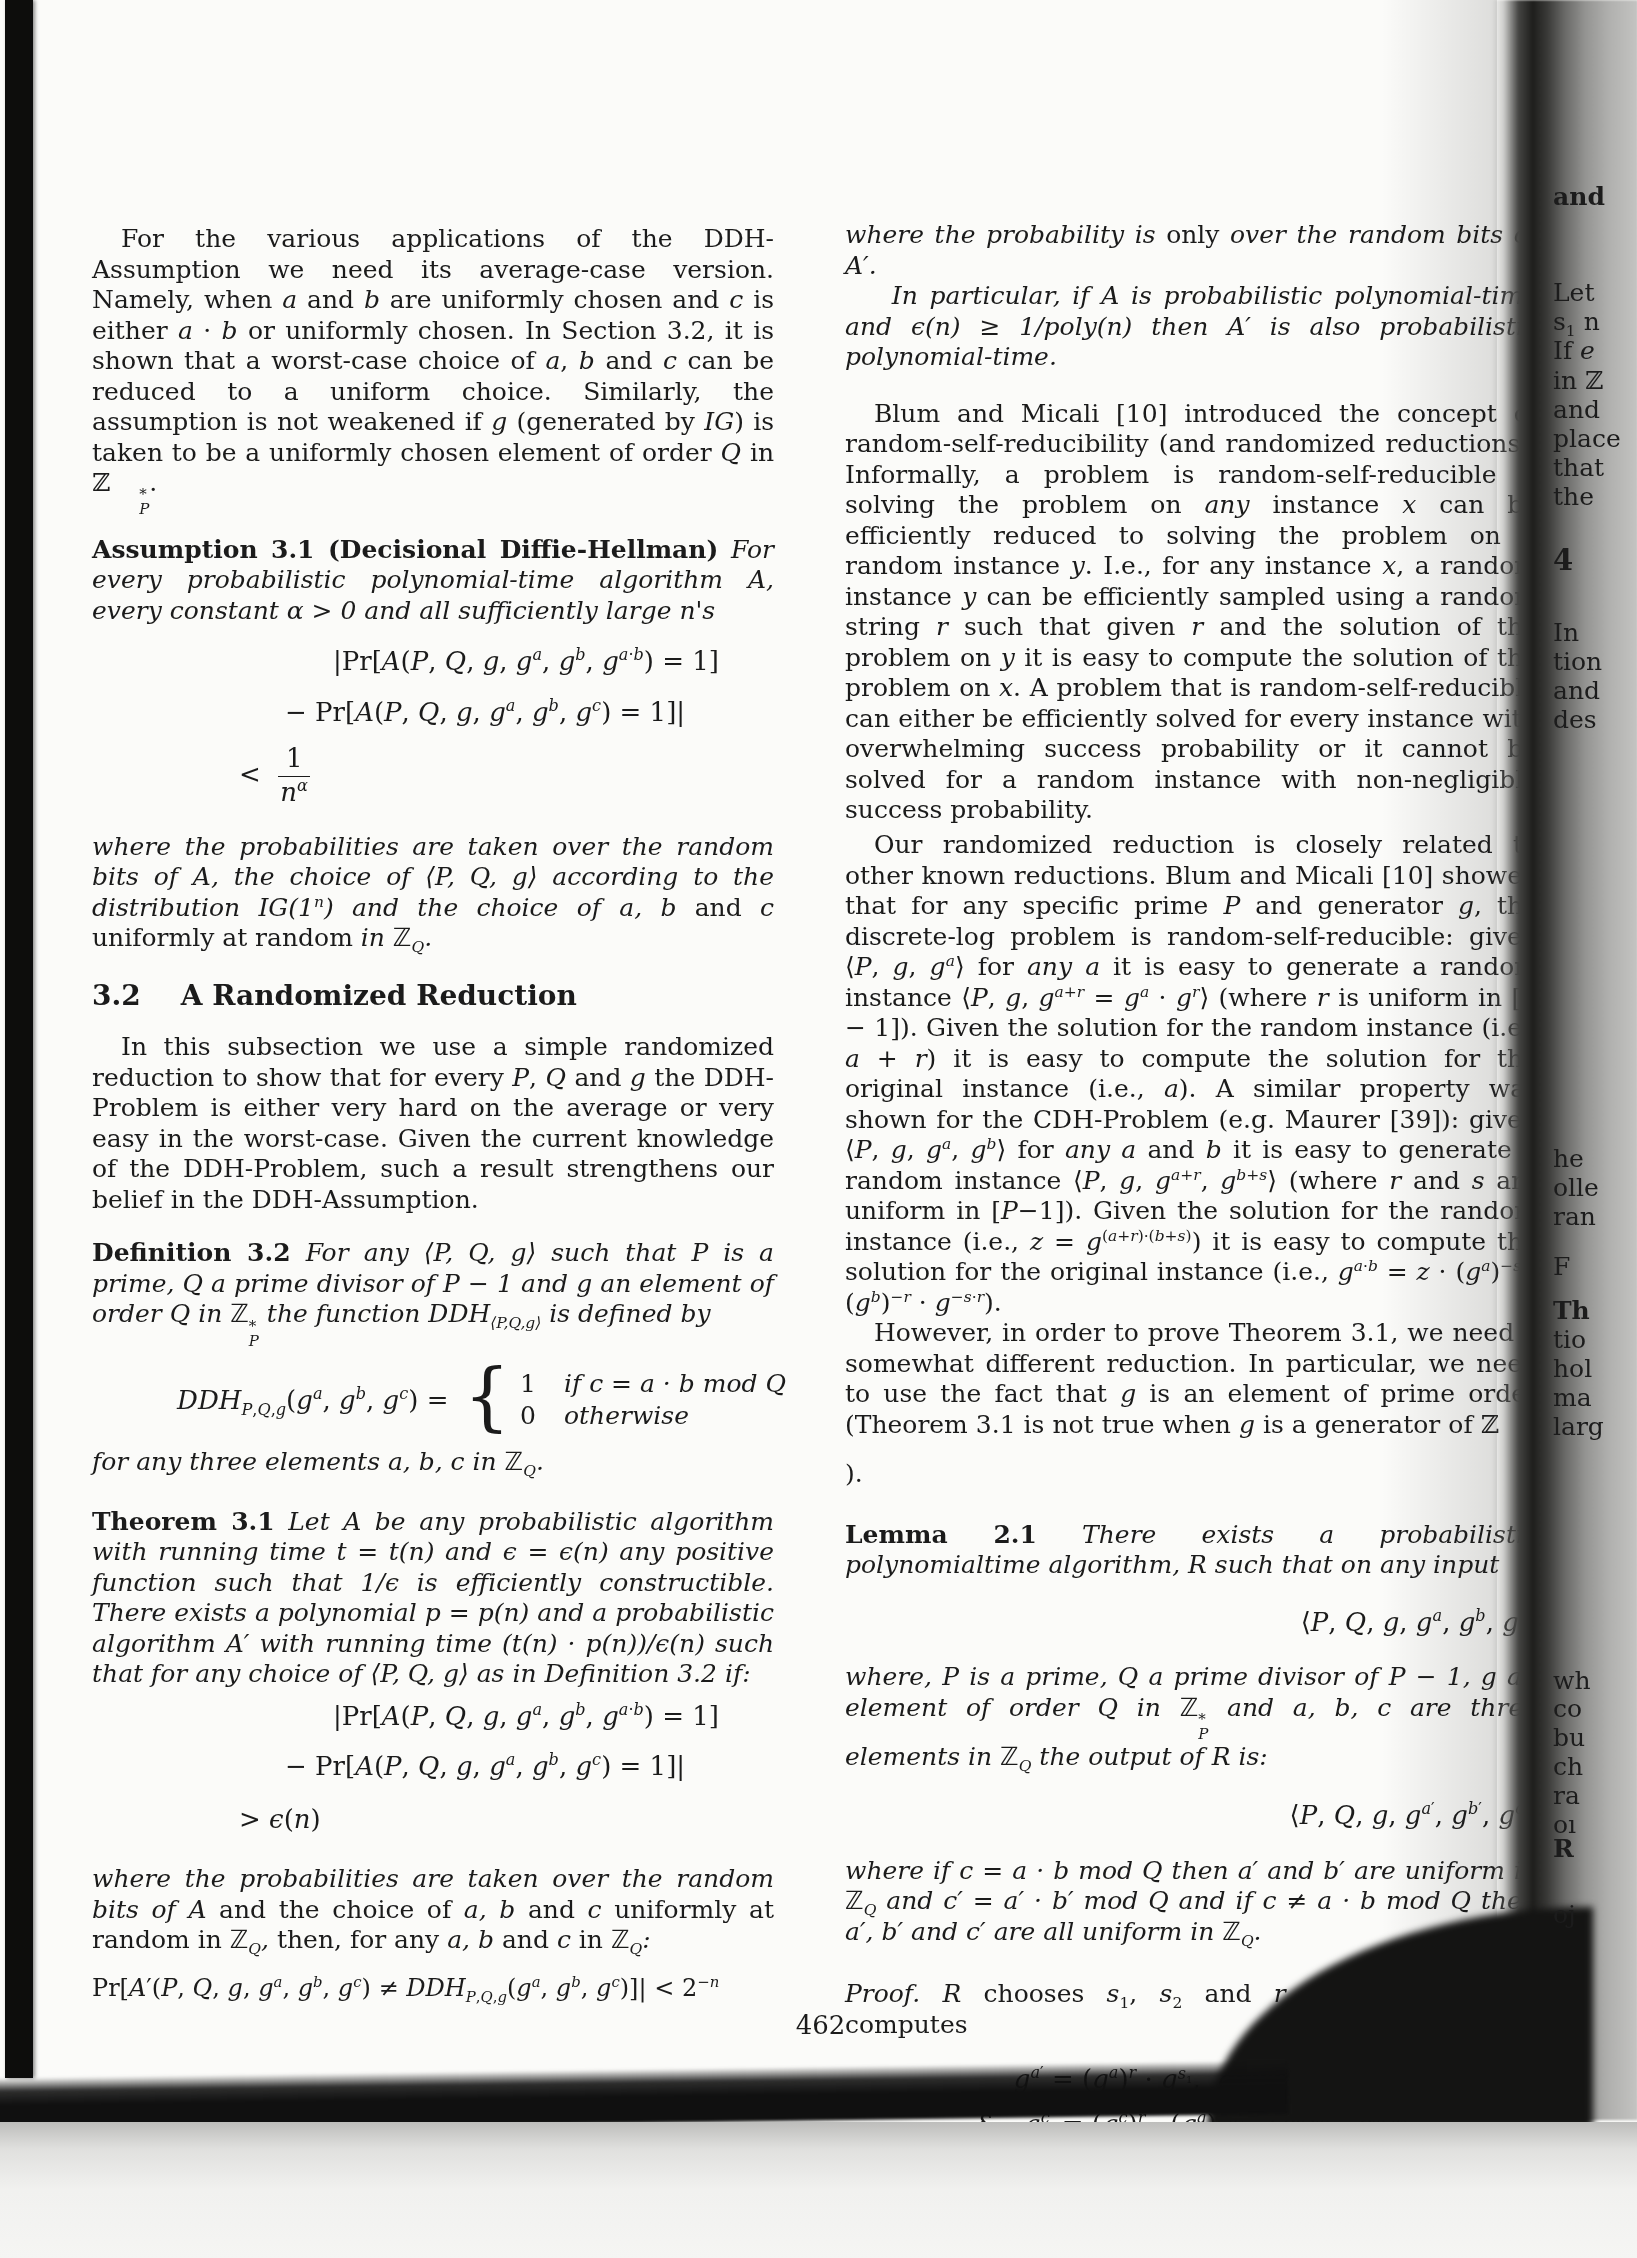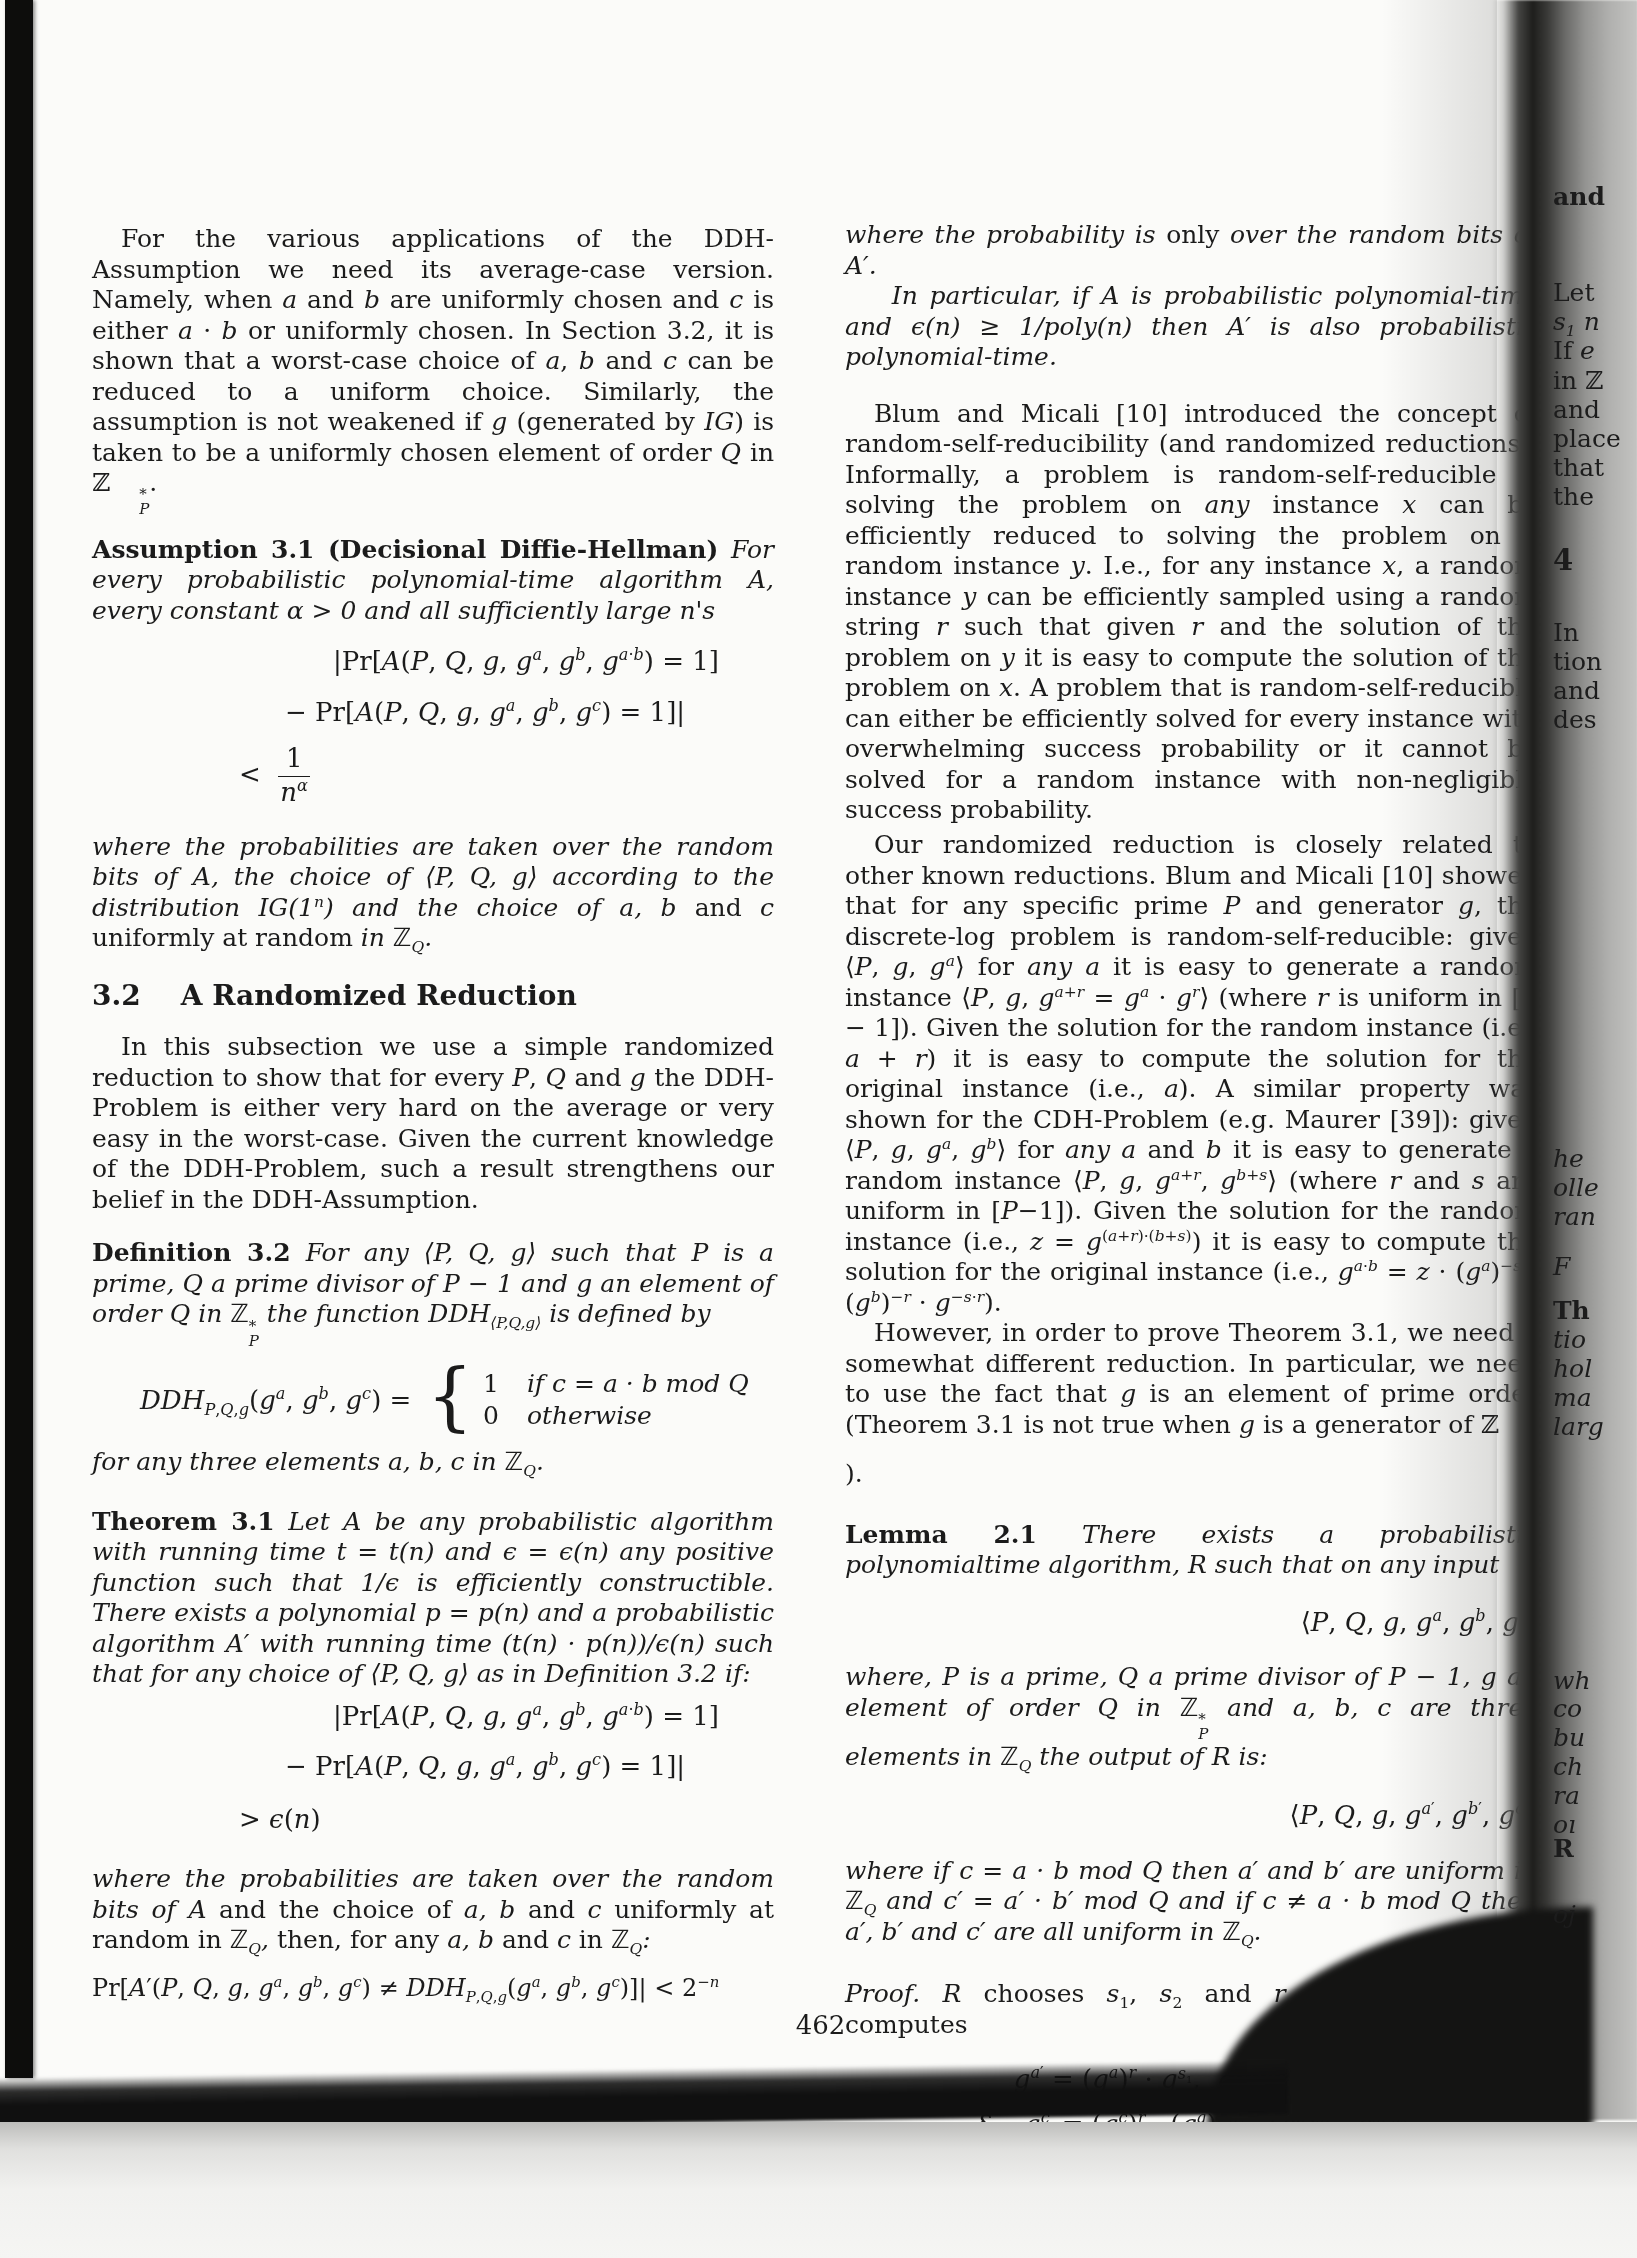--- a/index.html
+++ b/index.html
@@ -32,34 +32,34 @@
   .sec-head{font-size:28px;font-weight:bold;line-height:1.1;}
   .sec-num{margin-right:40px;}
   sup{font-size:62%;line-height:0;}
   sub{font-size:62%;line-height:0;}
   .stk{display:inline-flex;flex-direction:column;align-items:flex-start;vertical-align:-0.55em;
        font-size:0.60em;line-height:1.0;font-style:italic;}
   .eqline{font-size:26px;line-height:1.15;white-space:nowrap;text-align:left;}
   .frac{display:inline-block;text-align:center;vertical-align:middle;line-height:1.05;margin-left:17.4px;}
   .frac .num{display:block;padding:0 7.7px 2.9px;border-bottom:1.9px solid #1b1b1b;}
   .frac .den{display:block;padding-top:2.9px;}
-  .ddh-row{display:flex;align-items:center;margin-left:48px;text-align:left;}
+  .ddh-row{display:flex;align-items:center;margin-left:97px;text-align:left;justify-content:center;}
   .ddh-lhs{font-size:26px;white-space:nowrap;}
   .brace{font-size:73px;font-weight:300;line-height:0.85;margin:0 9.7px 5.8px 15.4px;transform:scaleY(1.02);}
   .crow{display:flex;font-size:25px;line-height:1.30;text-align:left;}
   .cv{width:44px;}
   .cc{font-style:italic;white-space:nowrap;}
   .ctr{text-align:right;font-size:26px;white-space:nowrap;}
   .proof-eq{text-align:center;font-size:26px;white-space:nowrap;line-height:1.2;}
   .final-eq{font-size:24px;white-space:nowrap;text-align:left;}
   .page-num{position:absolute;left:772px;top:2010px;width:97px;text-align:center;
         font-size:26px;z-index:4;}
   .frags{position:absolute;left:0;top:0;width:1638px;height:2258px;z-index:7;pointer-events:none;}
   .frag{position:absolute;left:1553px;font-size:25px;color:#1c1c1c;white-space:nowrap;}
-  .frag.ital{font-style:italic;}
+  .frag.ital{}
   .frag.bold{font-weight:bold;}
   .frag.bignum{font-weight:bold;font-size:29px;}
 </style>
 </head>
 <body>
 
 <div class="scan">
   <div class="paper"></div>
   <div class="curl"></div>
   <div class="left-strip"></div>

